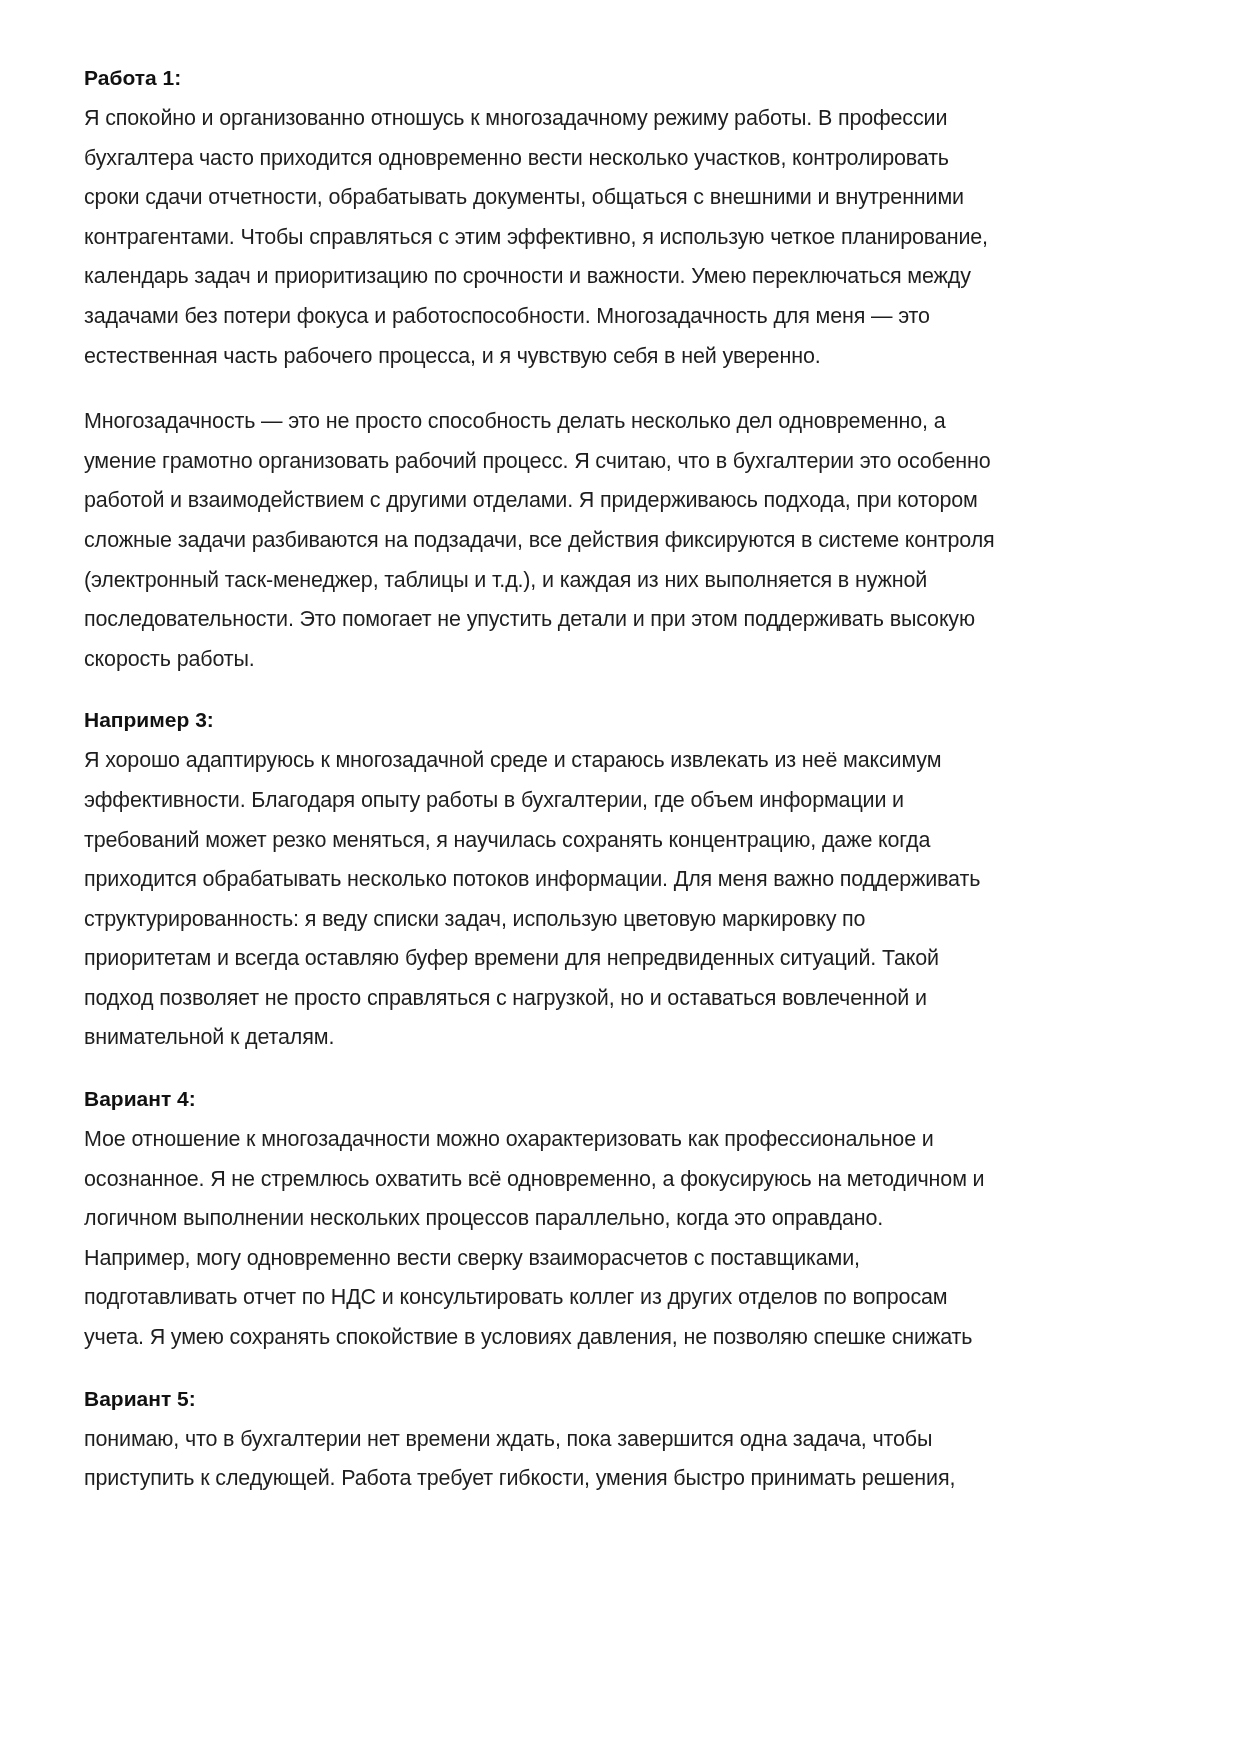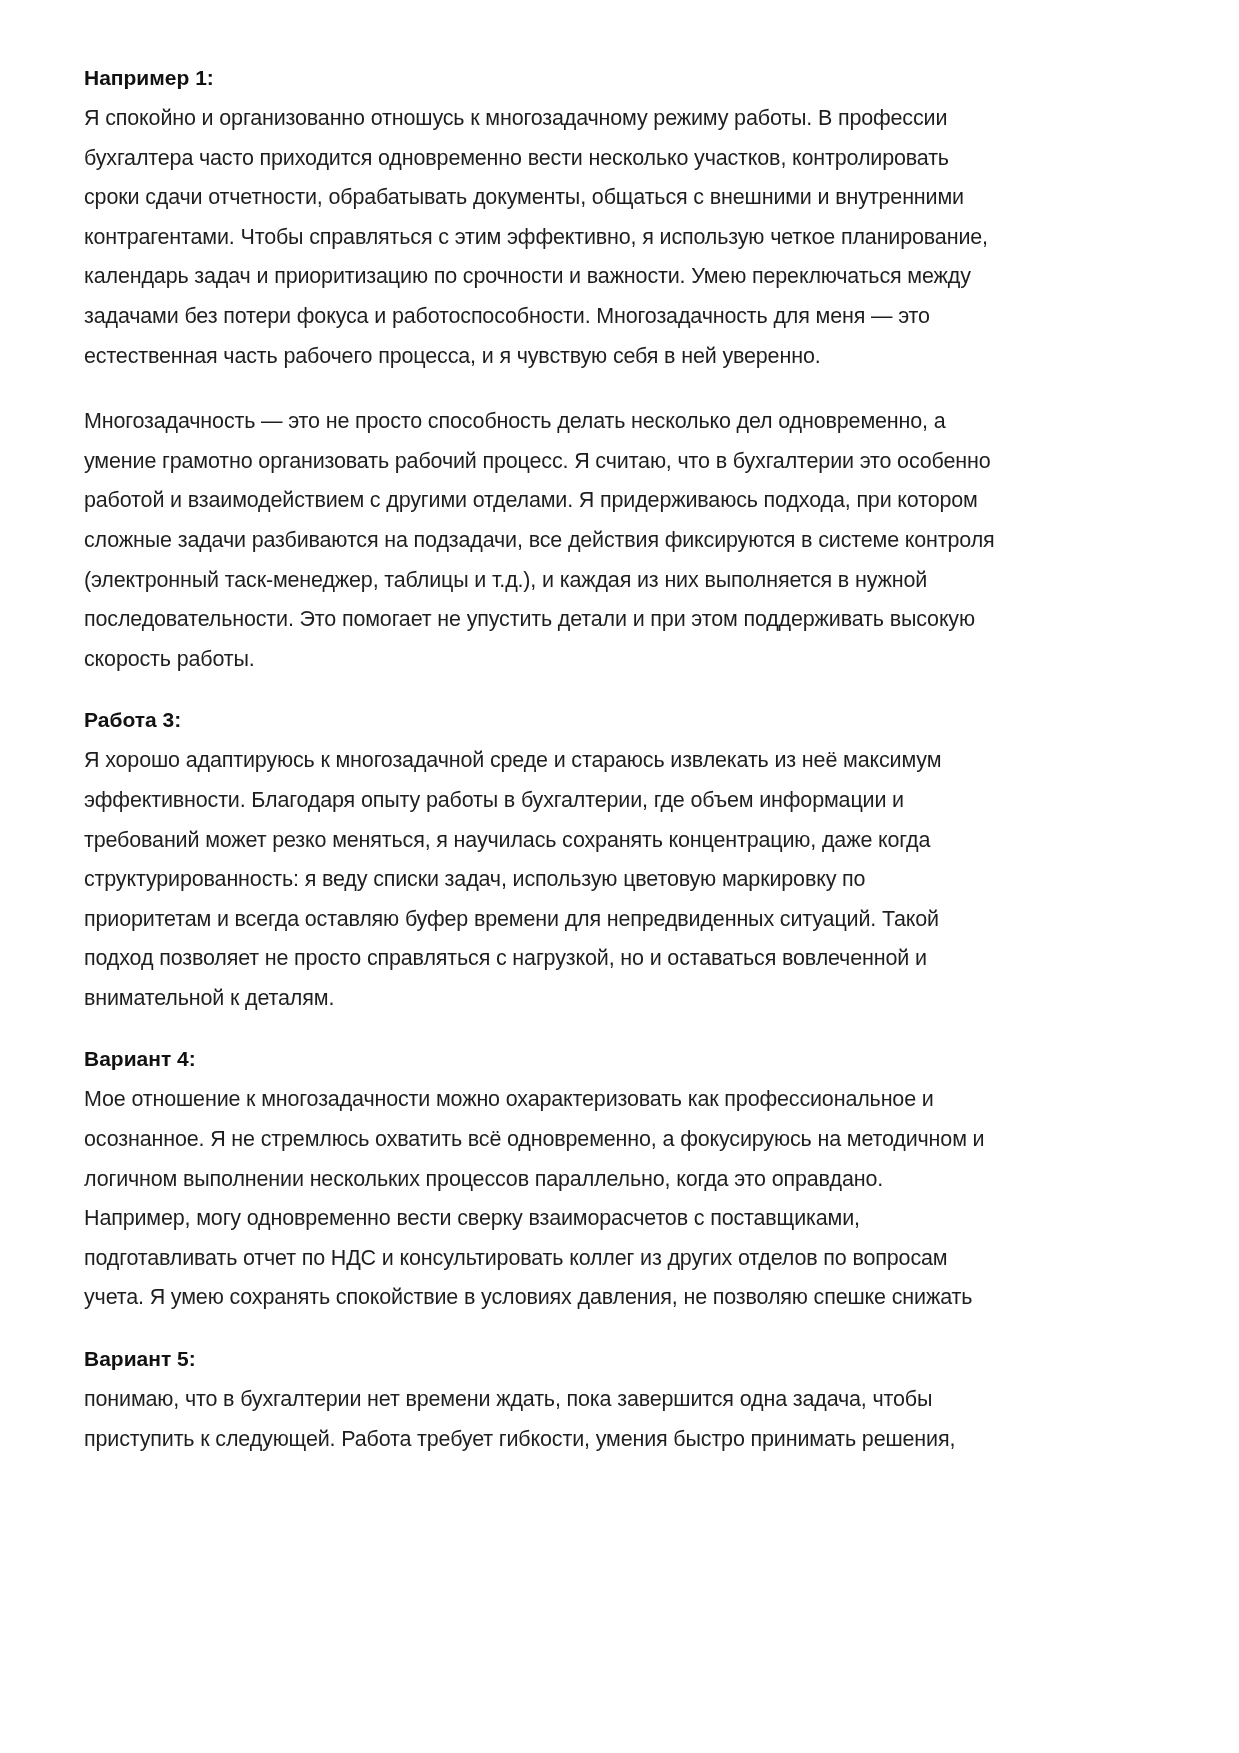--- a/index.html
+++ b/index.html
@@ -42,21 +42,21 @@
       display: block;
       white-space: nowrap;
     }
   </style>
 </head>
 <body>
 
 <div class="page">
 
   <section class="variant">
-    <div class="variant-heading">Например 1:</div>
+    <div class="variant-heading">Работа 1:</div>
     <p class="variant-body">
       <span class="line">Я спокойно и организованно отношусь к многозадачному режиму работы. В профессии</span>
       <span class="line">бухгалтера часто приходится одновременно вести несколько участков, контролировать</span>
       <span class="line">сроки сдачи отчетности, обрабатывать документы, общаться с внешними и внутренними</span>
       <span class="line">контрагентами. Чтобы справляться с этим эффективно, я использую четкое планирование,</span>
       <span class="line">календарь задач и приоритизацию по срочности и важности. Умею переключаться между</span>
       <span class="line">задачами без потери фокуса и работоспособности. Многозадачность для меня — это</span>
       <span class="line">естественная часть рабочего процесса, и я чувствую себя в ней уверенно.</span>
     </p>
   </section>
@@ -67,25 +67,26 @@
       <span class="line">умение грамотно организовать рабочий процесс. Я считаю, что в бухгалтерии это особенно</span>
       <span class="line">работой и взаимодействием с другими отделами. Я придерживаюсь подхода, при котором</span>
       <span class="line">сложные задачи разбиваются на подзадачи, все действия фиксируются в системе контроля</span>
       <span class="line">(электронный таск-менеджер, таблицы и т.д.), и каждая из них выполняется в нужной</span>
       <span class="line">последовательности. Это помогает не упустить детали и при этом поддерживать высокую</span>
       <span class="line">скорость работы.</span>
     </p>
   </section>
 
   <section class="variant">
-    <div class="variant-heading">Работа 3:</div>
+    <div class="variant-heading">Например 3:</div>
     <p class="variant-body">
       <span class="line">Я хорошо адаптируюсь к многозадачной среде и стараюсь извлекать из неё максимум</span>
       <span class="line">эффективности. Благодаря опыту работы в бухгалтерии, где объем информации и</span>
       <span class="line">требований может резко меняться, я научилась сохранять концентрацию, даже когда</span>
+      <span class="line">приходится обрабатывать несколько потоков информации. Для меня важно поддерживать</span>
       <span class="line">структурированность: я веду списки задач, использую цветовую маркировку по</span>
       <span class="line">приоритетам и всегда оставляю буфер времени для непредвиденных ситуаций. Такой</span>
       <span class="line">подход позволяет не просто справляться с нагрузкой, но и оставаться вовлеченной и</span>
       <span class="line">внимательной к деталям.</span>
     </p>
   </section>
 
   <section class="variant">
     <div class="variant-heading">Вариант 4:</div>
     <p class="variant-body">

